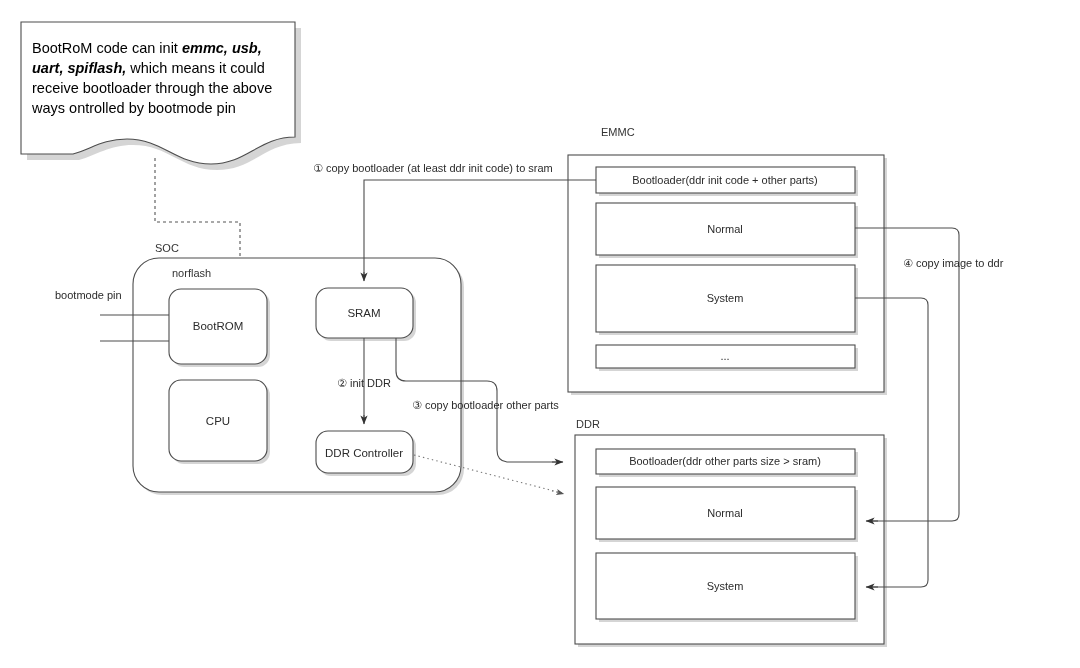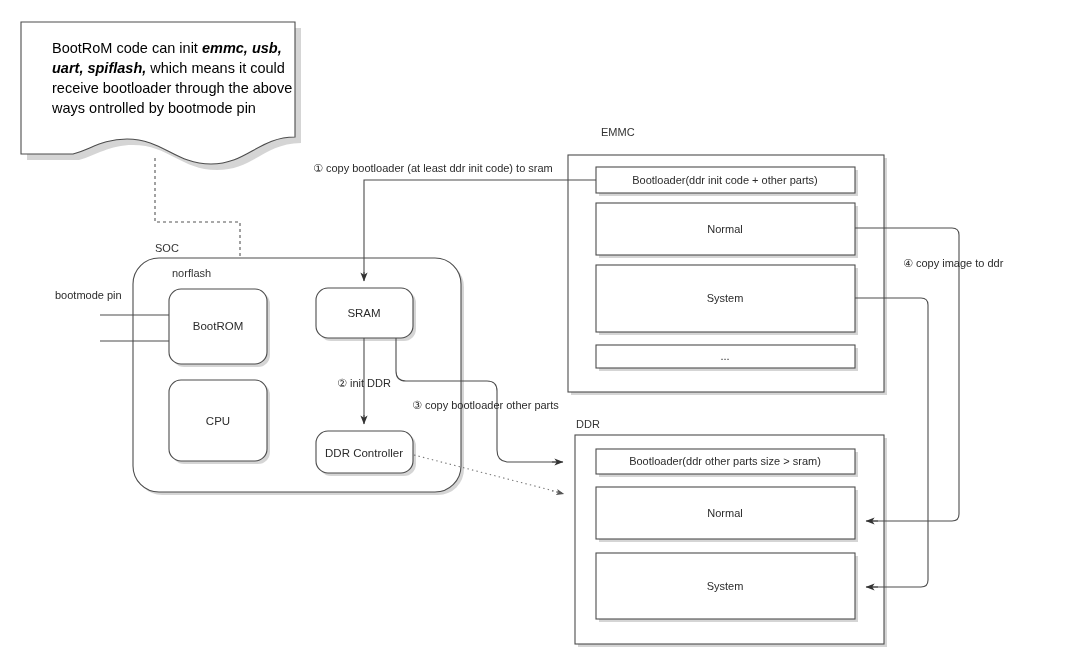--- a/index.html
+++ b/index.html
@@ -11,21 +11,21 @@
   .shadow{fill:#b3b3b3;opacity:.55;stroke:none;}
   .conn{fill:none;stroke:#4d4d4d;stroke-width:1.1;}
   .conn-dash{fill:none;stroke:#555;stroke-width:1.1;stroke-dasharray:3 3;}
   .conn-dot{fill:none;stroke:#777;stroke-width:1.1;stroke-dasharray:1.4 3.2;}
   .lbl{font-family:"Liberation Sans","DejaVu Sans",sans-serif;
        font-size:11px;fill:#2b2b2b;}
   .lbl-inner{font-size:11.5px;}
   .lbl-grp{font-size:11px;fill:#333;}
   .note-text{font-size:14.5px;fill:#111;line-height:20px;}
   .note-text b{font-weight:bold;font-style:italic;}
-  #note-fo{position:absolute;margin-left:20px;}
+  #note-fo{position:absolute;}
 </style>
 </head>
 <body>
 
 <div id="stage">
 
   <svg id="diagram" viewBox="0 0 1080 668">
     <defs>
       <marker id="arr" markerWidth="10" markerHeight="8" refX="8.6" refY="4" orient="auto" markerUnits="userSpaceOnUse">
         <path d="M0,0.4 L9,4 L0,7.6 L2.3,4 Z" fill="#333"></path>

